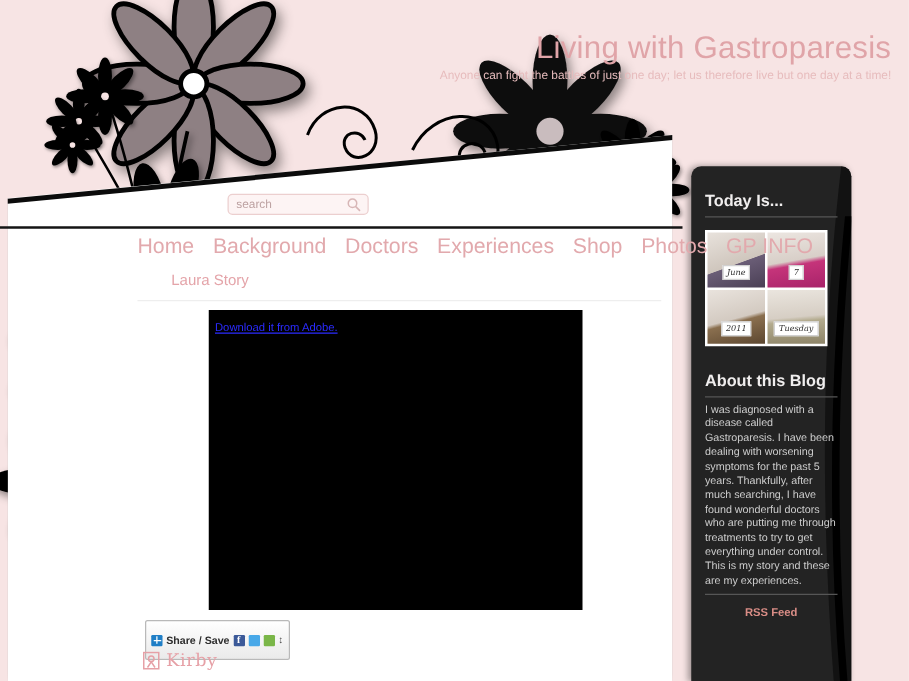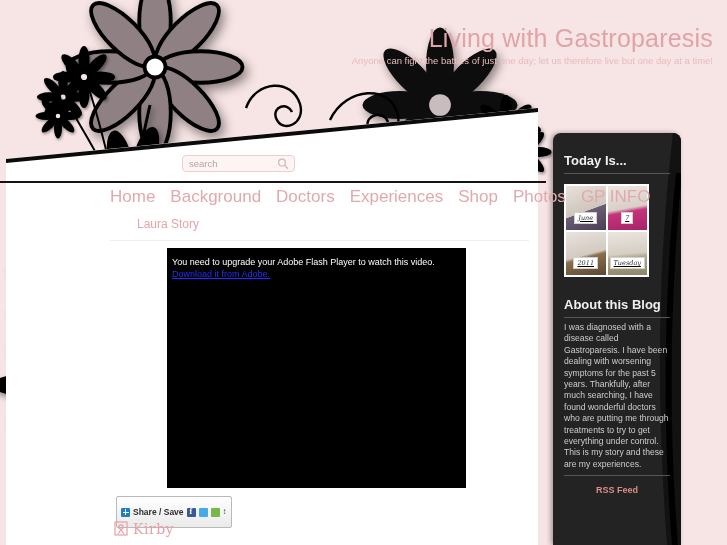--- a/index.html
+++ b/index.html
@@ -264,31 +264,30 @@
   }
   .widget-rule {
     height: 1px;
     background: #565656;
     margin-top: 5px;
     position: relative;
     z-index: 2;
   }
   #today-photo {
     margin-top: 10px;
-    width: 85px;
+    width: 98px;
     height: 93px;
     display: grid;
     grid-template-columns: 1fr 1fr;
     grid-template-rows: 1fr 1fr;
     gap: 2px;
     background: #fff;
     padding: 2px;
     position: relative;
     z-index: 2;
-    text-decoration: underline;
   }
   .photo-cell {
     position: relative;
     overflow: hidden;
     display: flex;
     align-items: flex-end;
     justify-content: center;
   }
   .photo-sign {
     position: relative;
@@ -443,21 +442,20 @@
   <a href="#">Experiences</a>
   <a href="#">Shop</a>
   <a href="#">Photos</a>
   <a href="#">GP INFO</a>
 </nav>
 
 <h2 id="post-title">Laura Story</h2>
 <div id="post-title-rule"></div>
 
 <div id="video-player">
-  <div id="flash-msg">You need to upgrade your Adobe Flash Player to watch this video.</div>
   <a id="flash-link" href="#">Download it from Adobe.</a>
 </div>
 
 <div id="share-bar">
   <span class="share-plus"></span>
   <span id="share-label">Share / Save</span>
   <span class="mini-ico mini-fb"></span>
   <span class="mini-ico mini-tw"></span>
   <span class="mini-ico mini-green"></span>
   <span id="share-caret">↕</span>

